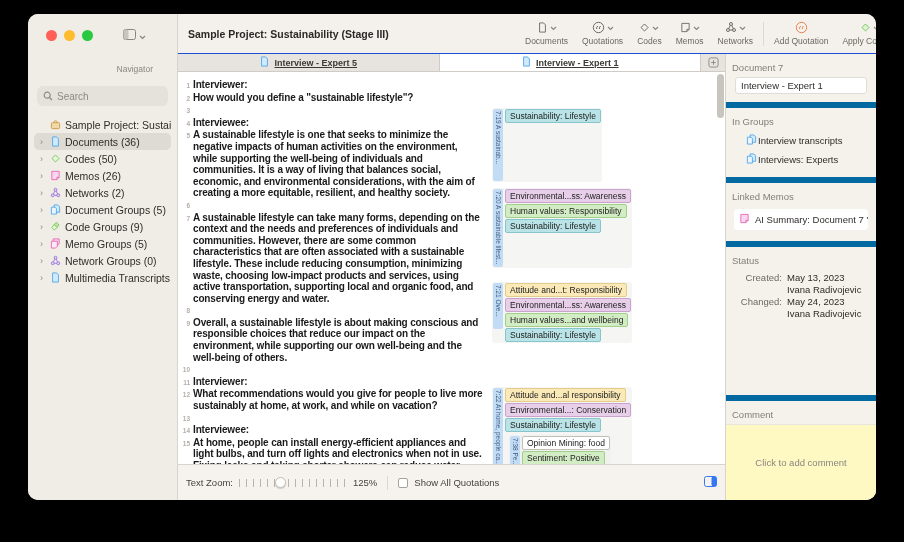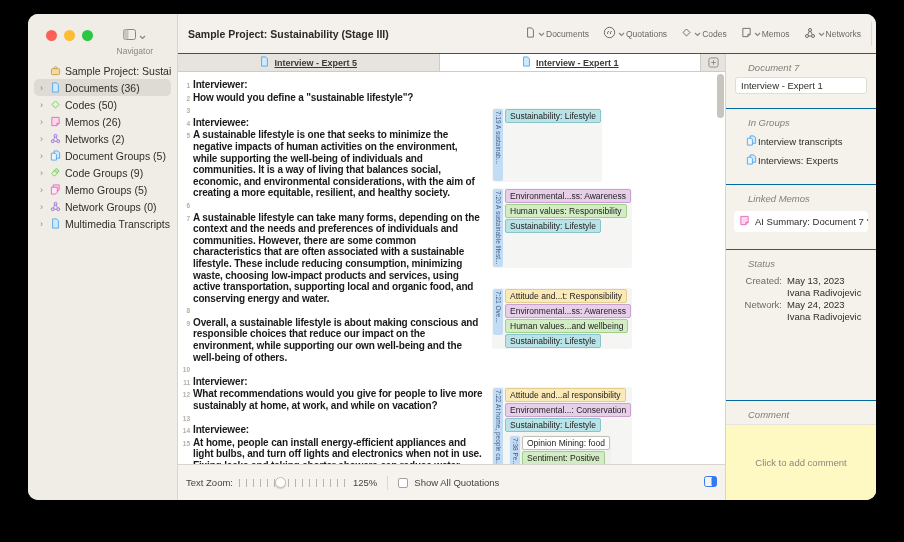--- a/index.html
+++ b/index.html
@@ -10,40 +10,40 @@
             box-shadow:0 10px 30px rgba(0,0,0,.6); }
 
   
   .sidebar { width:150px; background:#f0ede7; border-right:1px solid #d8d4cd;
              display:flex; flex-direction:column; flex:none; }
   .sb-head { display:flex; align-items:flex-start; padding:12px 10px 2px 18px; }
   .lights { display:flex; gap:7px; margin-top:4px; }
   .light { width:11px; height:11px; border-radius:50%; }
   .nav-ctl { margin-left:auto; margin-right:14px; text-align:center; }
   .nav-btn { display:flex; align-items:center; gap:3px; justify-content:center; cursor:default; }
-  .nav-label { font-size:8.5px; color:#8a867f; margin-top:2px; }
+  .nav-label { font-size:8.5px; color:#8a867f; margin-top:20px; }
   .search { margin:10px 9px 6px; height:20px; background:#e5e2db; border-radius:6px;
             display:flex; align-items:center; gap:4px; padding:0 6px; }
   .search input { border:none; background:transparent; outline:none; width:100%;
                   font-size:10px; color:#55524c; font-family:inherit; }
   .search input::placeholder { color:#8e8a83; }
   .tree { padding:4px 6px; font-size:10.5px; color:#2f2d2a; }
   .trow { display:flex; align-items:center; height:17px; border-radius:5px; padding:0 4px; gap:4px; white-space:nowrap; overflow:hidden; }
   .trow.sel { background:#dedbd4; }
   .disc { width:7px; color:#8a867f; font-size:9px; flex:none; text-align:center; }
   .ticon { width:12px; height:12px; flex:none; display:flex; align-items:center; justify-content:center; }
 
   
   .main { flex:1; display:flex; flex-direction:column; min-width:0; }
   .toolbar { height:40px; background:#f4f1ec; border-bottom:1px solid #1d4ed8;
              display:flex; align-items:center; padding:0 10px; flex:none; }
   .title-block { width:330px; flex:none; }
   .wtitle { font-size:10.5px; font-weight:bold; color:#2b2926; white-space:nowrap; }
   .wsub { font-size:8.5px; color:#8a867f; }
-  .tb-btn { display:flex; flex-direction:row; align-items:center; gap:1px;
+  .tb-btn { display:flex; flex-direction:column; align-items:center; gap:1px;
             font-size:8.5px; color:#6b6861; padding:0 7px; cursor:default; white-space:nowrap; }
   .tb-ico { height:14px; display:flex; align-items:center; gap:2px; }
   .tb-div { width:1px; height:24px; background:#dcd8d1; margin:0 3px; flex:none; }
 
   .body { flex:1; display:flex; min-height:0; }
   .editor { flex:1; display:flex; flex-direction:column; min-width:0; }
 
   .tabbar { height:18px; background:#e7e4df; display:flex; border-bottom:1px solid #d0ccc5; flex:none; }
   .tab { flex:1; display:flex; align-items:center; justify-content:center; gap:4px;
          font-size:9px; font-weight:bold; color:#3b3934; border-right:1px solid #d0ccc5;text-decoration:underline; }
@@ -84,24 +84,24 @@
   .ticks { position:absolute; left:0; right:0; top:2px; bottom:2px;
            background:repeating-linear-gradient(90deg,#b8b4ad 0 1px,transparent 1px 7px); }
   .thumb { position:absolute; left:33%; top:0; width:11px; height:11px; border-radius:50%;
            background:#fdfdfc; border:1px solid #c1bdb6; box-shadow:0 1px 1px rgba(0,0,0,.15); }
   .sb-div { width:1px; height:14px; background:#dcd8d1; margin:0 4px; }
   .cb { width:10px; height:10px; border:1px solid #a7a39c; border-radius:2px; background:#fff; flex:none; }
 
   
   .inspector { width:151px; flex:none; background:#f5f2ec; border-left:1px solid #d8d4cd;
                display:flex; flex-direction:column; font-size:9.5px; overflow:hidden; }
-  .ins-h { color:#827e77; padding:8px 22px 4px; flex:none;font-style:italic; }
+  .ins-h { color:#827e77; padding:8px 6px 4px; flex:none; }
   .ins-input { margin:0 9px; background:#fff; border:1px solid #e0ddd6; border-radius:3px;
                font-size:9.5px; color:#2f2d2a; padding:2px 5px; font-family:inherit; outline:none; width:calc(100% - 18px); }
-  .ins-sec { border-top:1px solid #0369a1; margin-top:14px; }
+  .ins-sec { border-top:6px solid #0369a1; margin-top:8px; }
   .ins-item { display:flex; align-items:center; gap:1px; padding:3px 10px 3px 20px; color:#2f2d2a; }
   .memo-row { display:flex; align-items:center; gap:5px; background:#fff; border-radius:4px;
               margin:3px 8px; padding:4px 5px; color:#2f2d2a; white-space:nowrap; overflow:hidden; }
   .status-grid { display:grid; grid-template-columns:52px 1fr; column-gap:5px; row-gap:1px;
                  padding:2px 8px 6px 4px; }
   .sg-label { text-align:right; color:#6d6a64; }
   .sg-val { color:#2f2d2a; }
   .spacer { flex:1; }
   .comment-box { background:#fef9c3; height:76px; flex:none; display:flex; align-items:center;
                  justify-content:center; color:#8a8680; border-top:1px solid #e7e4dd; }
@@ -124,20 +124,27 @@
                 <rect x="0.5" y="0.5" width="12" height="10" rx="2" fill="none" stroke="#8a867f"></rect>
                 <rect x="0.5" y="0.5" width="5" height="10" rx="2" fill="#c9c5be"></rect>
               </svg></span>
           <span><svg width="7" height="5" viewBox="0 0 7 5">
                 <path d="M1 1l2.5 2.5L6 1" stroke="#8a867f" fill="none" stroke-width="1.2"></path>
               </svg></span>
         </div>
         <div class="nav-label">Navigator</div>
       </div>
     </div>
+    <div class="search">
+      <span><svg width="10" height="10" viewBox="0 0 10 10">
+            <circle cx="4.2" cy="4.2" r="3" fill="none" stroke="#8e8a83" stroke-width="1.2"></circle>
+            <path d="M6.5 6.5L9 9" stroke="#8e8a83" stroke-width="1.2"></path>
+          </svg></span>
+      <input placeholder="Search" style="">
+    </div>
     <div class="tree" id="tree">
         <div class="trow">
           <span class="disc"></span>
           <span class="ticon">
             <svg width="11" height="11" viewBox="0 0 12 12">
               <rect x="1.5" y="4" width="9" height="6.5" rx="1.2" fill="#f0d9a8" stroke="#cf9a45"></rect>
               <path d="M4.5 4V3a1 1 0 0 1 1-1h1a1 1 0 0 1 1 1v1" fill="none" stroke="#cf9a45"></path>
             </svg>
           </span>
           <span>Sample Project: Sustainabi...</span>
@@ -420,21 +427,21 @@
                 </span>
               </div>
               <div class="qgroup" style="top: 116px; min-height: 80px;">
                 <span class="qbar" style="height:78px">7:20 A sustainable lifest...</span>
                 <span class="qcol">
                   <span class="chip c-purple">Environmental...ss: Awareness</span>
                   <span class="chip c-green">Human values: Responsibility</span>
                   <span class="chip c-teal">Sustainability: Lifestyle</span>
                 </span>
               </div>
-              <div class="qgroup" style="top: 216px; min-height: 48px;">
+              <div class="qgroup" style="top: 210px; min-height: 48px;">
                 <span class="qbar" style="height:46px">7:21 Ove...</span>
                 <span class="qcol">
                   <span class="chip c-yellow">Attitude and...t: Responsibility</span>
                   <span class="chip c-purple">Environmental...ss: Awareness</span>
                   <span class="chip c-green">Human values...and wellbeing</span>
                   <span class="chip c-teal">Sustainability: Lifestyle</span>
                 </span>
               </div>
               <div class="qgroup" style="top: 315px; min-height: 80px;">
                 <span class="qbar" style="height:78px">7:22 At home, people ca...</span>
@@ -501,21 +508,21 @@
                 </svg></span>
               <span>AI Summary: Document 7 "I...</span>
             </div>
           </div>
         <div class="ins-sec ins-h">Status</div>
         <div class="status-grid">
           <span class="sg-label">Created:</span>
           <span class="sg-val">May 13, 2023</span>
           <span class="sg-label"></span>
           <span class="sg-val">Ivana Radivojevic</span>
-          <span class="sg-label">Network:</span>
+          <span class="sg-label">Changed:</span>
           <span class="sg-val">May 24, 2023</span>
           <span class="sg-label"></span>
           <span class="sg-val">Ivana Radivojevic</span>
         </div>
         <div class="spacer"></div>
         <div class="ins-sec ins-h">Comment</div>
         <div class="comment-box">
           <span>Click to add comment</span>
         </div>
       </div>

